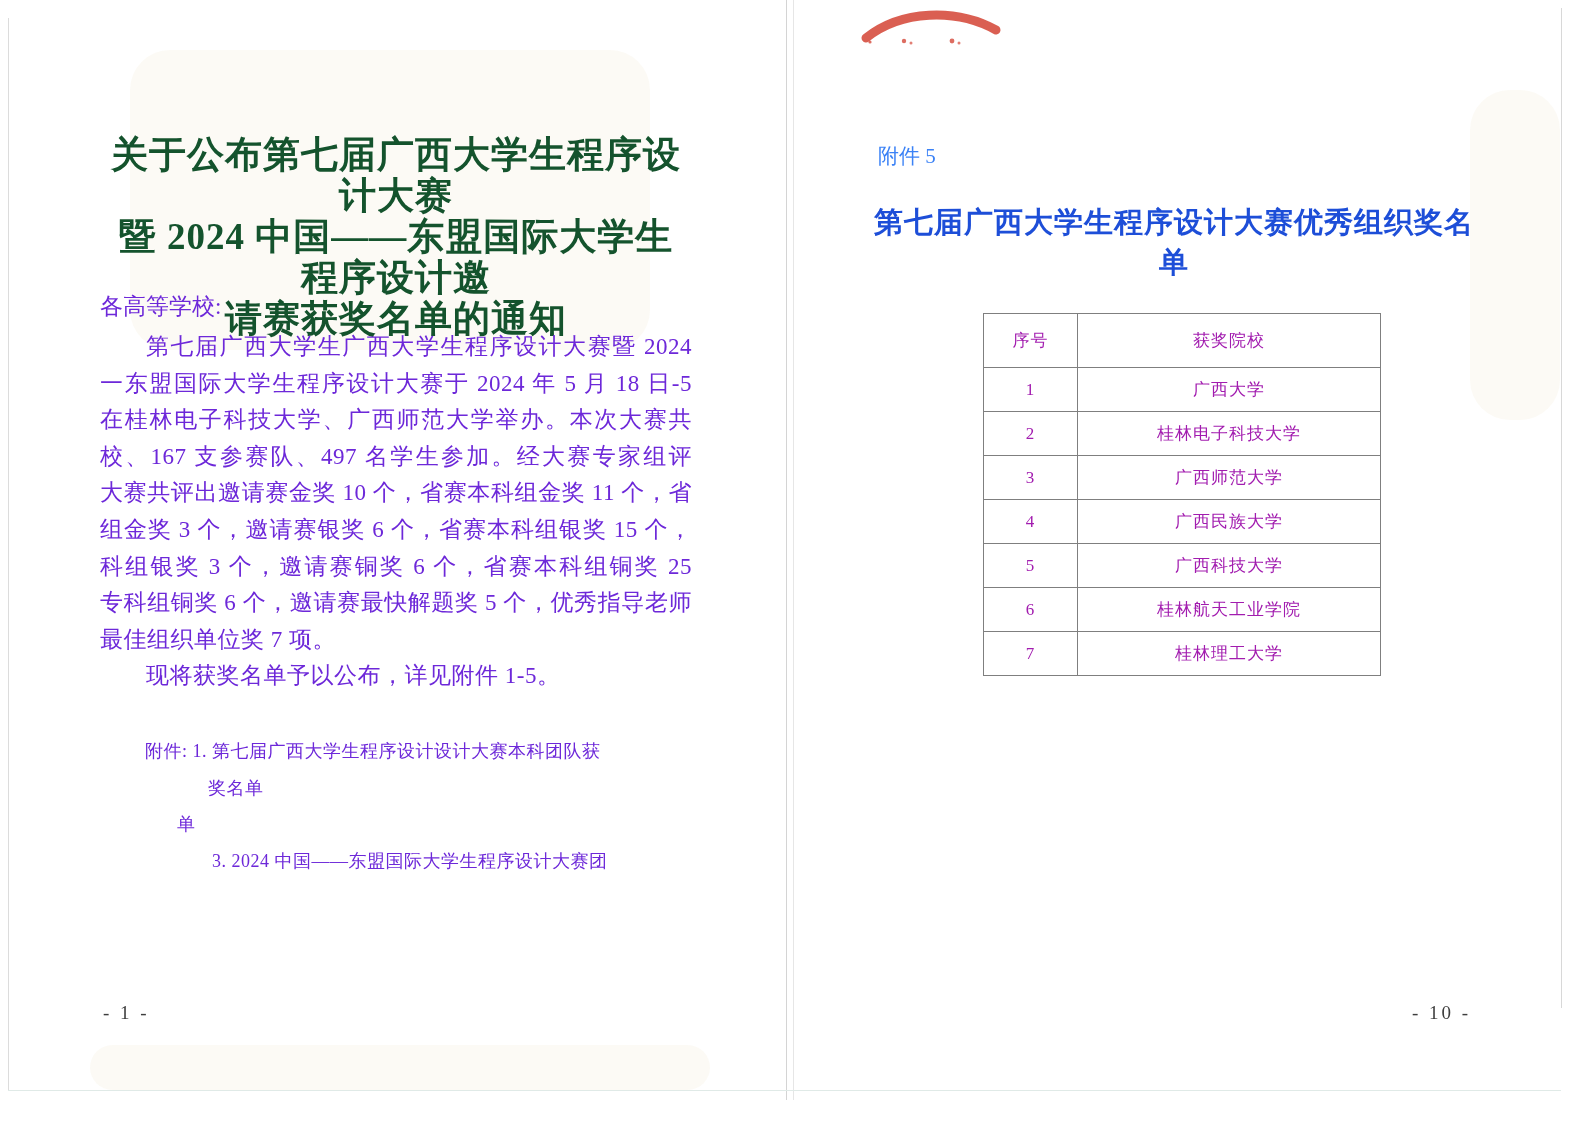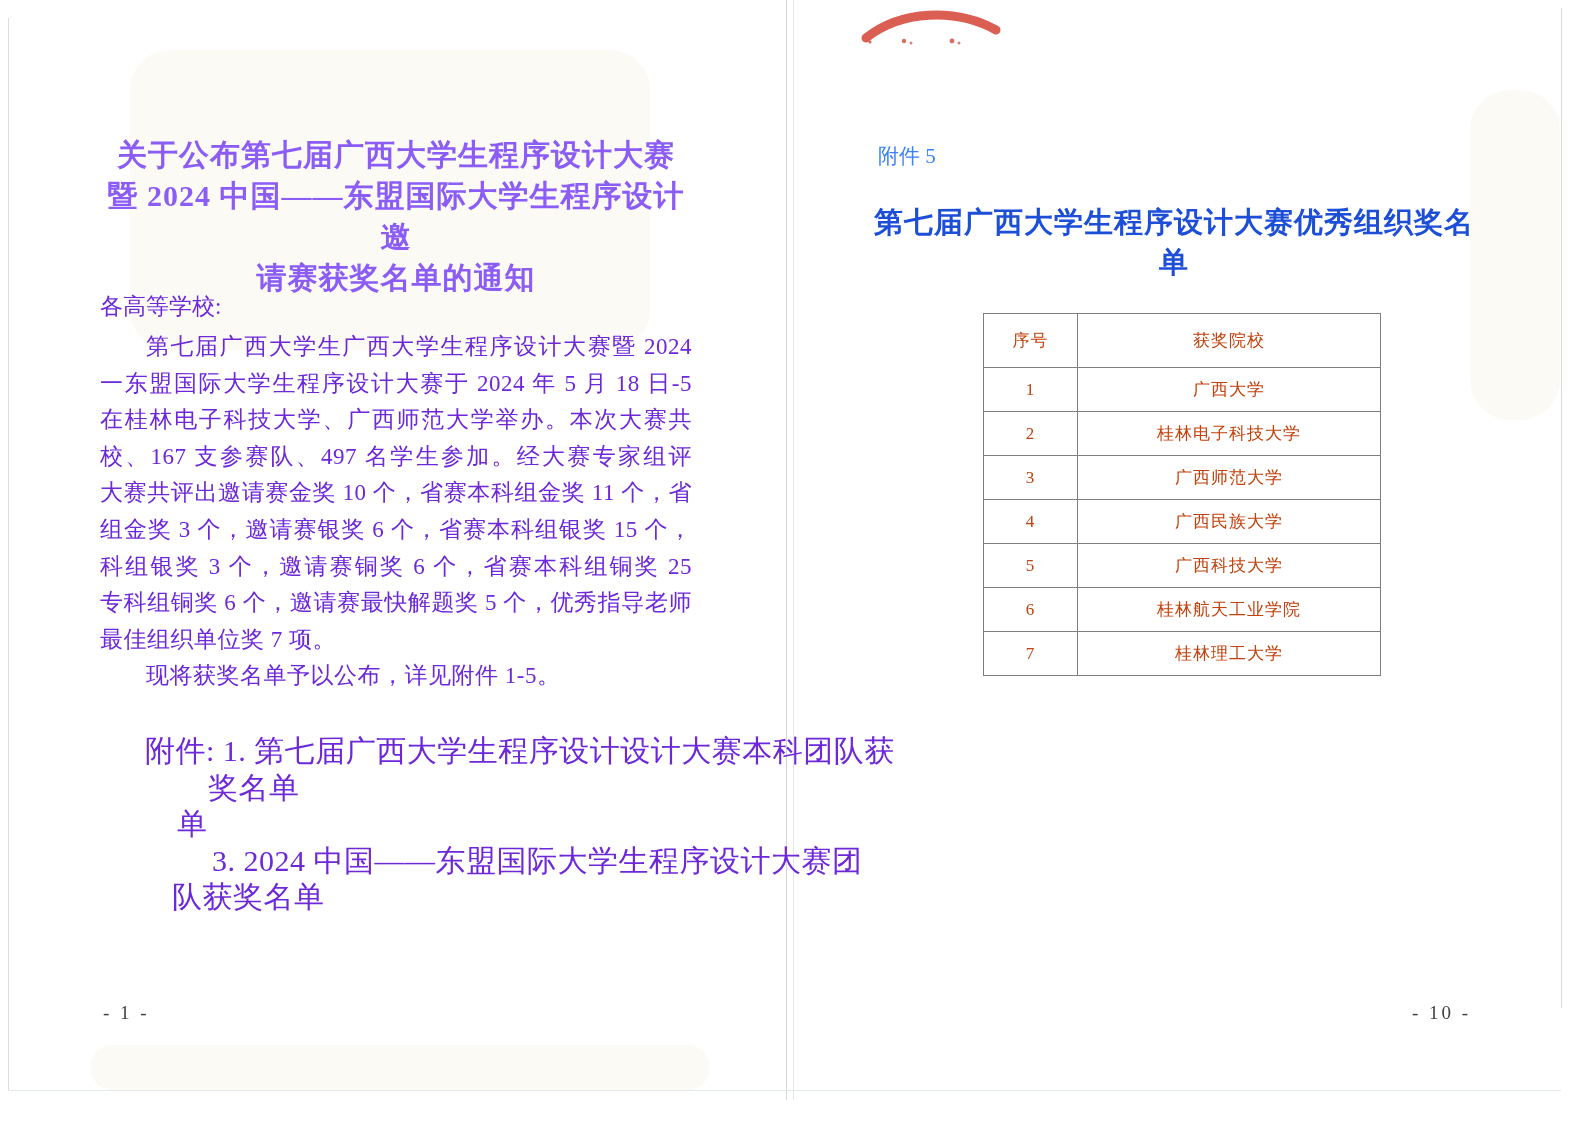--- a/index.html
+++ b/index.html
@@ -17,29 +17,29 @@
   
   .vline { position: absolute; width: 1px; z-index: 1; }
   .hline { position: absolute; height: 1px; z-index: 1; }
 
   .content { z-index: 2; color: #6d28d9; }
 
   
   #l-title {
     left: 100px; top: 134px; width: 592px;
     text-align: center; font-weight: bold;
-    font-size: 30px; line-height: 41px; color: #8b5cf6;
+    font-size: 37px; line-height: 41px; color: #14532d;
     letter-spacing: 1px;
   }
   #l-salutation { left: 100px; top: 291px; font-size: 23px; }
   #l-body { left: 100px; top: 329px; width: 592px; font-size: 23px; }
   .body-line { height: 36.6px; line-height: 36.6px; letter-spacing: 0.5px; white-space: nowrap; }
   .jfull { text-align: justify; text-align-last: justify; white-space: normal; overflow: hidden; }
   .indent2 { text-indent: 46px; }
-  #l-attach { left: 100px; top: 733px; width: 592px; font-size: 30px; }
+  #l-attach { left: 100px; top: 733px; width: 592px; font-size: 18px; }
   .attach-line { height: 36.6px; line-height: 36.6px; letter-spacing: 0.5px; white-space: nowrap; }
   .al0 { padding-left: 45px; }
   .al1 { padding-left: 108px; }
   .al2 { padding-left: 112px; }
   .al3 { padding-left: 77px; }
   .al4 { padding-left: 112px; }
   .al5 { padding-left: 72px; }
   #l-pagenum { left: 103px; top: 1002px; font-size: 19px; color: #3e3e3e; letter-spacing: 3px; }
 
   
@@ -51,21 +51,21 @@
     font-size: 29px; line-height: 40px; color: #1d4ed8;
     letter-spacing: 1px;
   }
   #r-table {
     position: absolute; left: 983px; top: 313px; z-index: 2;
     border-collapse: collapse; table-layout: fixed;
   }
   #r-table td {
     border: 1px solid #7f7f7f;
     text-align: center; vertical-align: middle;
-    font-size: 17px; color: #c2410c; letter-spacing: 1px;
+    font-size: 17px; color: #a21caf; letter-spacing: 1px;
   }
   #r-table tr.thead td { height: 51px; }
   #r-table tr.drow td { height: 41px; }
   #r-pagenum { left: 1412px; top: 1002px; font-size: 19px; color: #3e3e3e; letter-spacing: 3px; }
 </style>
 </head>
 <body>
 
 <div class="blob" style="left:130px; top:50px; width:520px; height:300px;"></div>
 <div class="blob" style="left:90px; top:1045px; width:620px; height:45px;"></div>
@@ -98,21 +98,20 @@
     <div class="body-line jfull">专科组铜奖 6 个，邀请赛最快解题奖 5 个，优秀指导老师 7 名，</div>
     <div class="body-line">最佳组织单位奖 7 项。</div>
     <div class="body-line indent2">现将获奖名单予以公布，详见附件 1-5。</div>
   </div>
 
   <div class="abs content" id="l-attach">
     <div class="attach-line al0">附件: 1. 第七届广西大学生程序设计设计大赛本科团队获</div>
     <div class="attach-line al1">奖名单</div>
     <div class="attach-line al3">单</div>
     <div class="attach-line al4">3. 2024 中国——东盟国际大学生程序设计大赛团</div>
-    <div class="attach-line al5">队获奖名单</div>
   </div>
 
   <div class="abs content" id="l-pagenum">- 1 -</div>
 </div>
 
 <div>
 
   <svg class="abs" id="r-stamp" width="150" height="46" viewBox="0 0 150 46">
     <path d="M10 38 C 45 10, 100 8, 140 30" fill="none" stroke-width="9" stroke-linecap="round" opacity="0.88" stroke="#d5493a"></path>
     <circle cx="14" cy="42" r="1.6" opacity="0.8" fill="#d5493a"></circle>

